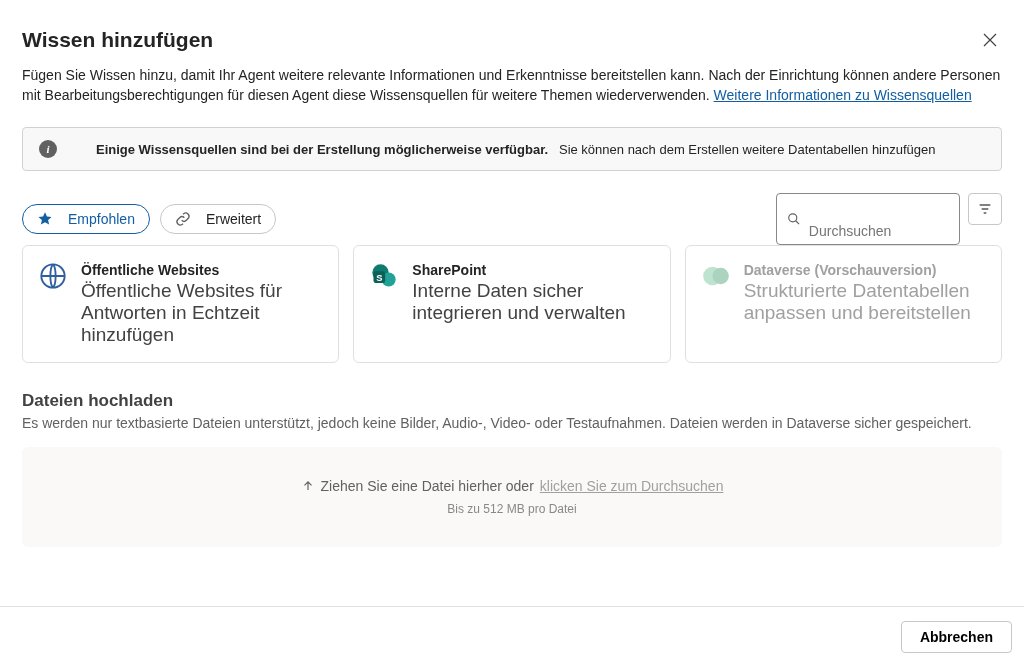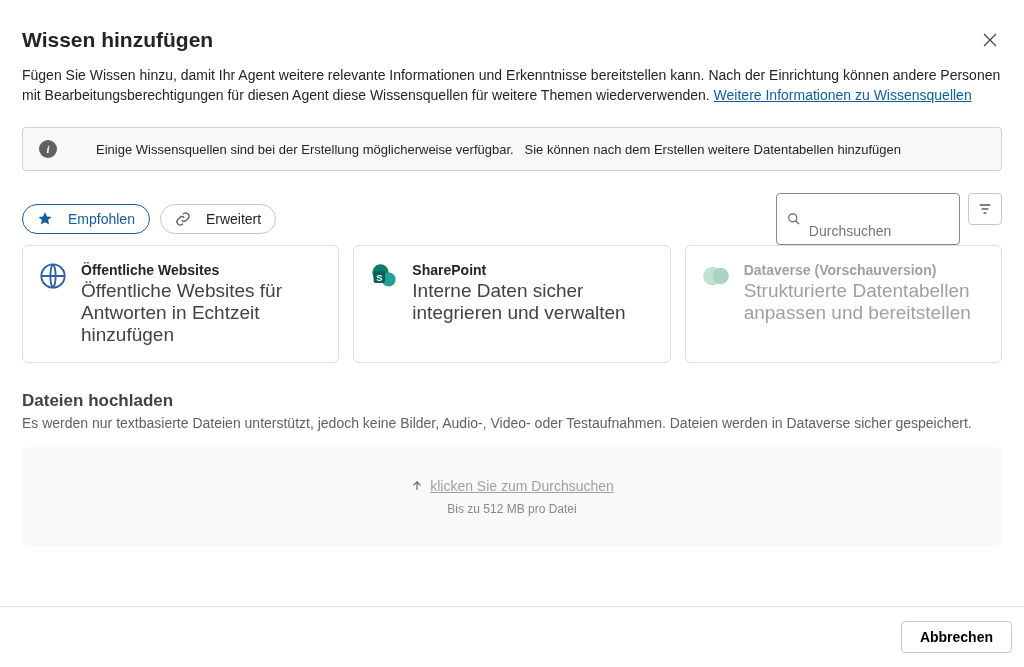--- a/index.html
+++ b/index.html
@@ -58,21 +58,21 @@
   background: #616161;
   color: #fff;
   display: flex;
   align-items: center;
   justify-content: center;
   font-size: 11px;
   font-style: italic;
   font-weight: bold;
   font-family: Georgia, serif;
 }
-.infobar strong { font-weight: 400; padding-left: 27px; }
+.infobar strong { font-weight: 700; padding-left: 27px; }
 .tabs-row {
   display: flex;
   justify-content: space-between;
   align-items: center;
   margin-top: 22px;
 }
 .tabs { display: flex; gap: 10px; }
 .pill {
   display: flex;
   align-items: center;
@@ -310,20 +310,21 @@
   </div>
 
   <div class="section-title">Dateien hochladen</div>
   <div class="section-sub">Es werden nur textbasierte Dateien unterstützt, jedoch keine Bilder, Audio-, Video- oder Testaufnahmen. Dateien werden in Dataverse sicher gespeichert.</div>
 
   <div class="dropzone">
     <div class="line1">
       <svg width="14" height="14" viewBox="0 0 24 24" fill="none" stroke="#616161" stroke-width="2">
           <path d="M12 19V5M6 11l6-6 6 6"></path>
         </svg>
+      <span>Ziehen Sie eine Datei hierher oder </span>
       <span class="browse">klicken Sie zum Durchsuchen</span>
     </div>
     <div class="line2">Bis zu 512 MB pro Datei</div>
   </div>
 </div>
 
 <div class="footer">
   <button class="btn-secondary">Abbrechen</button>
 </div>
 

